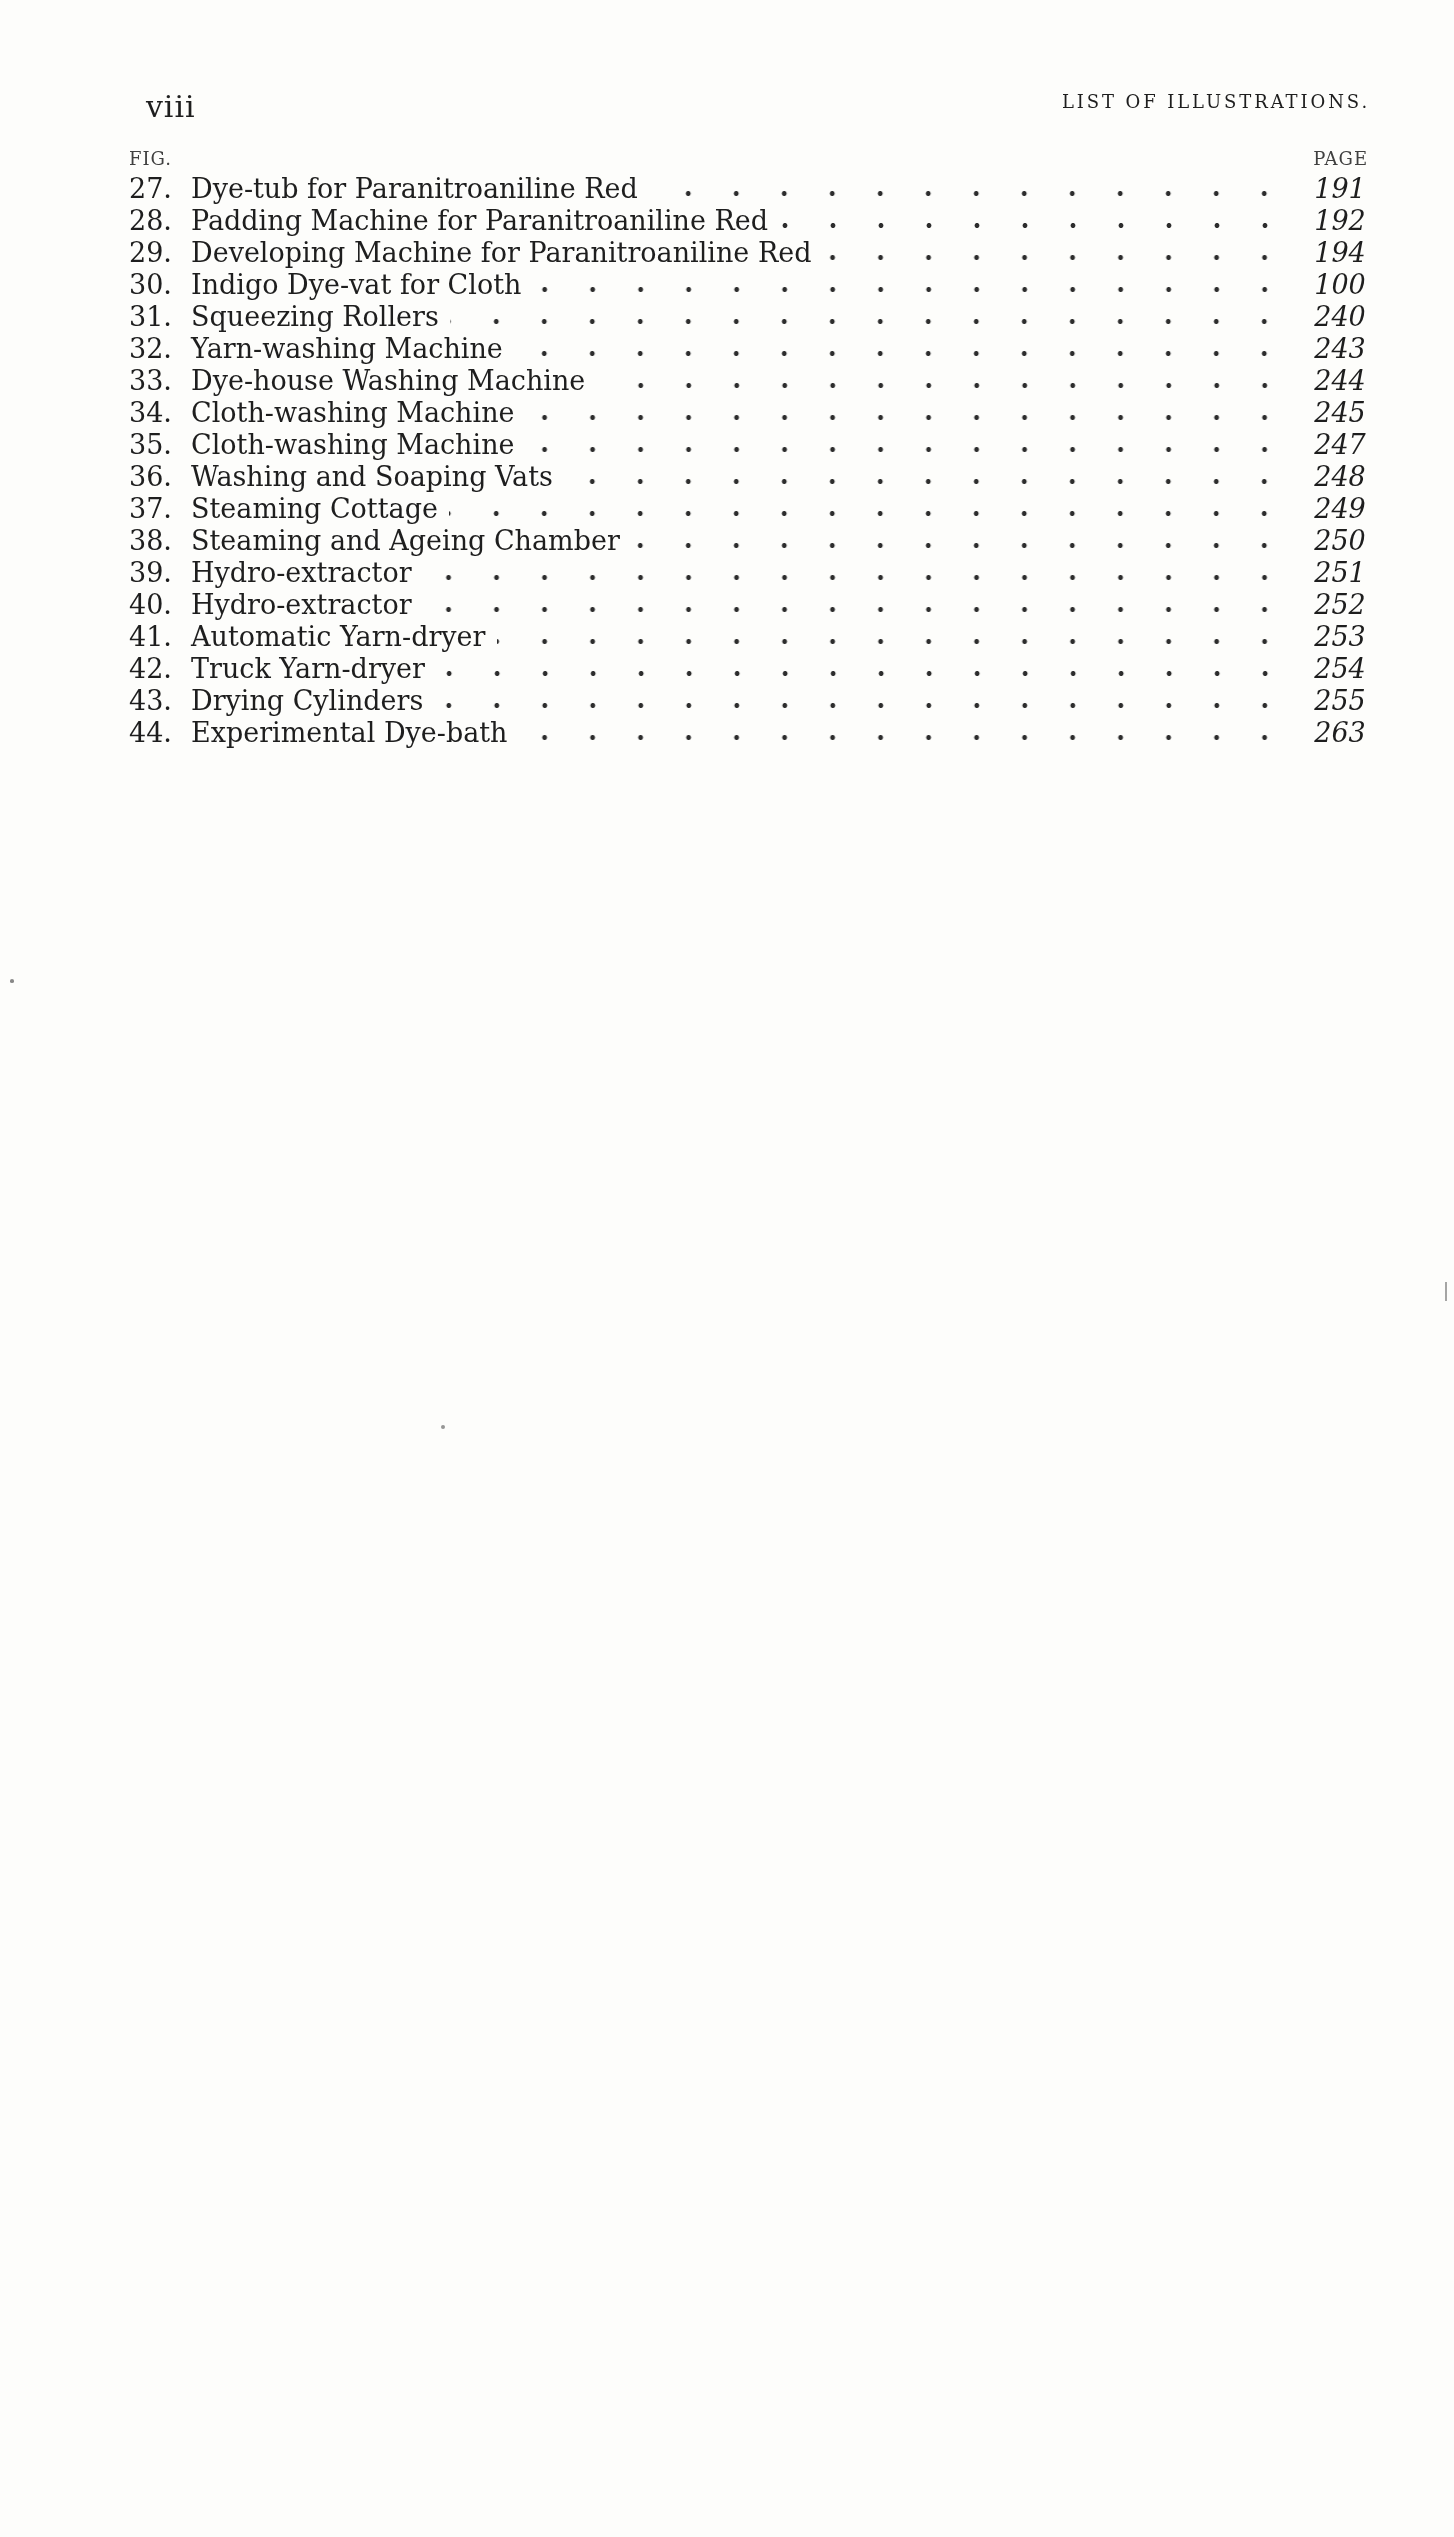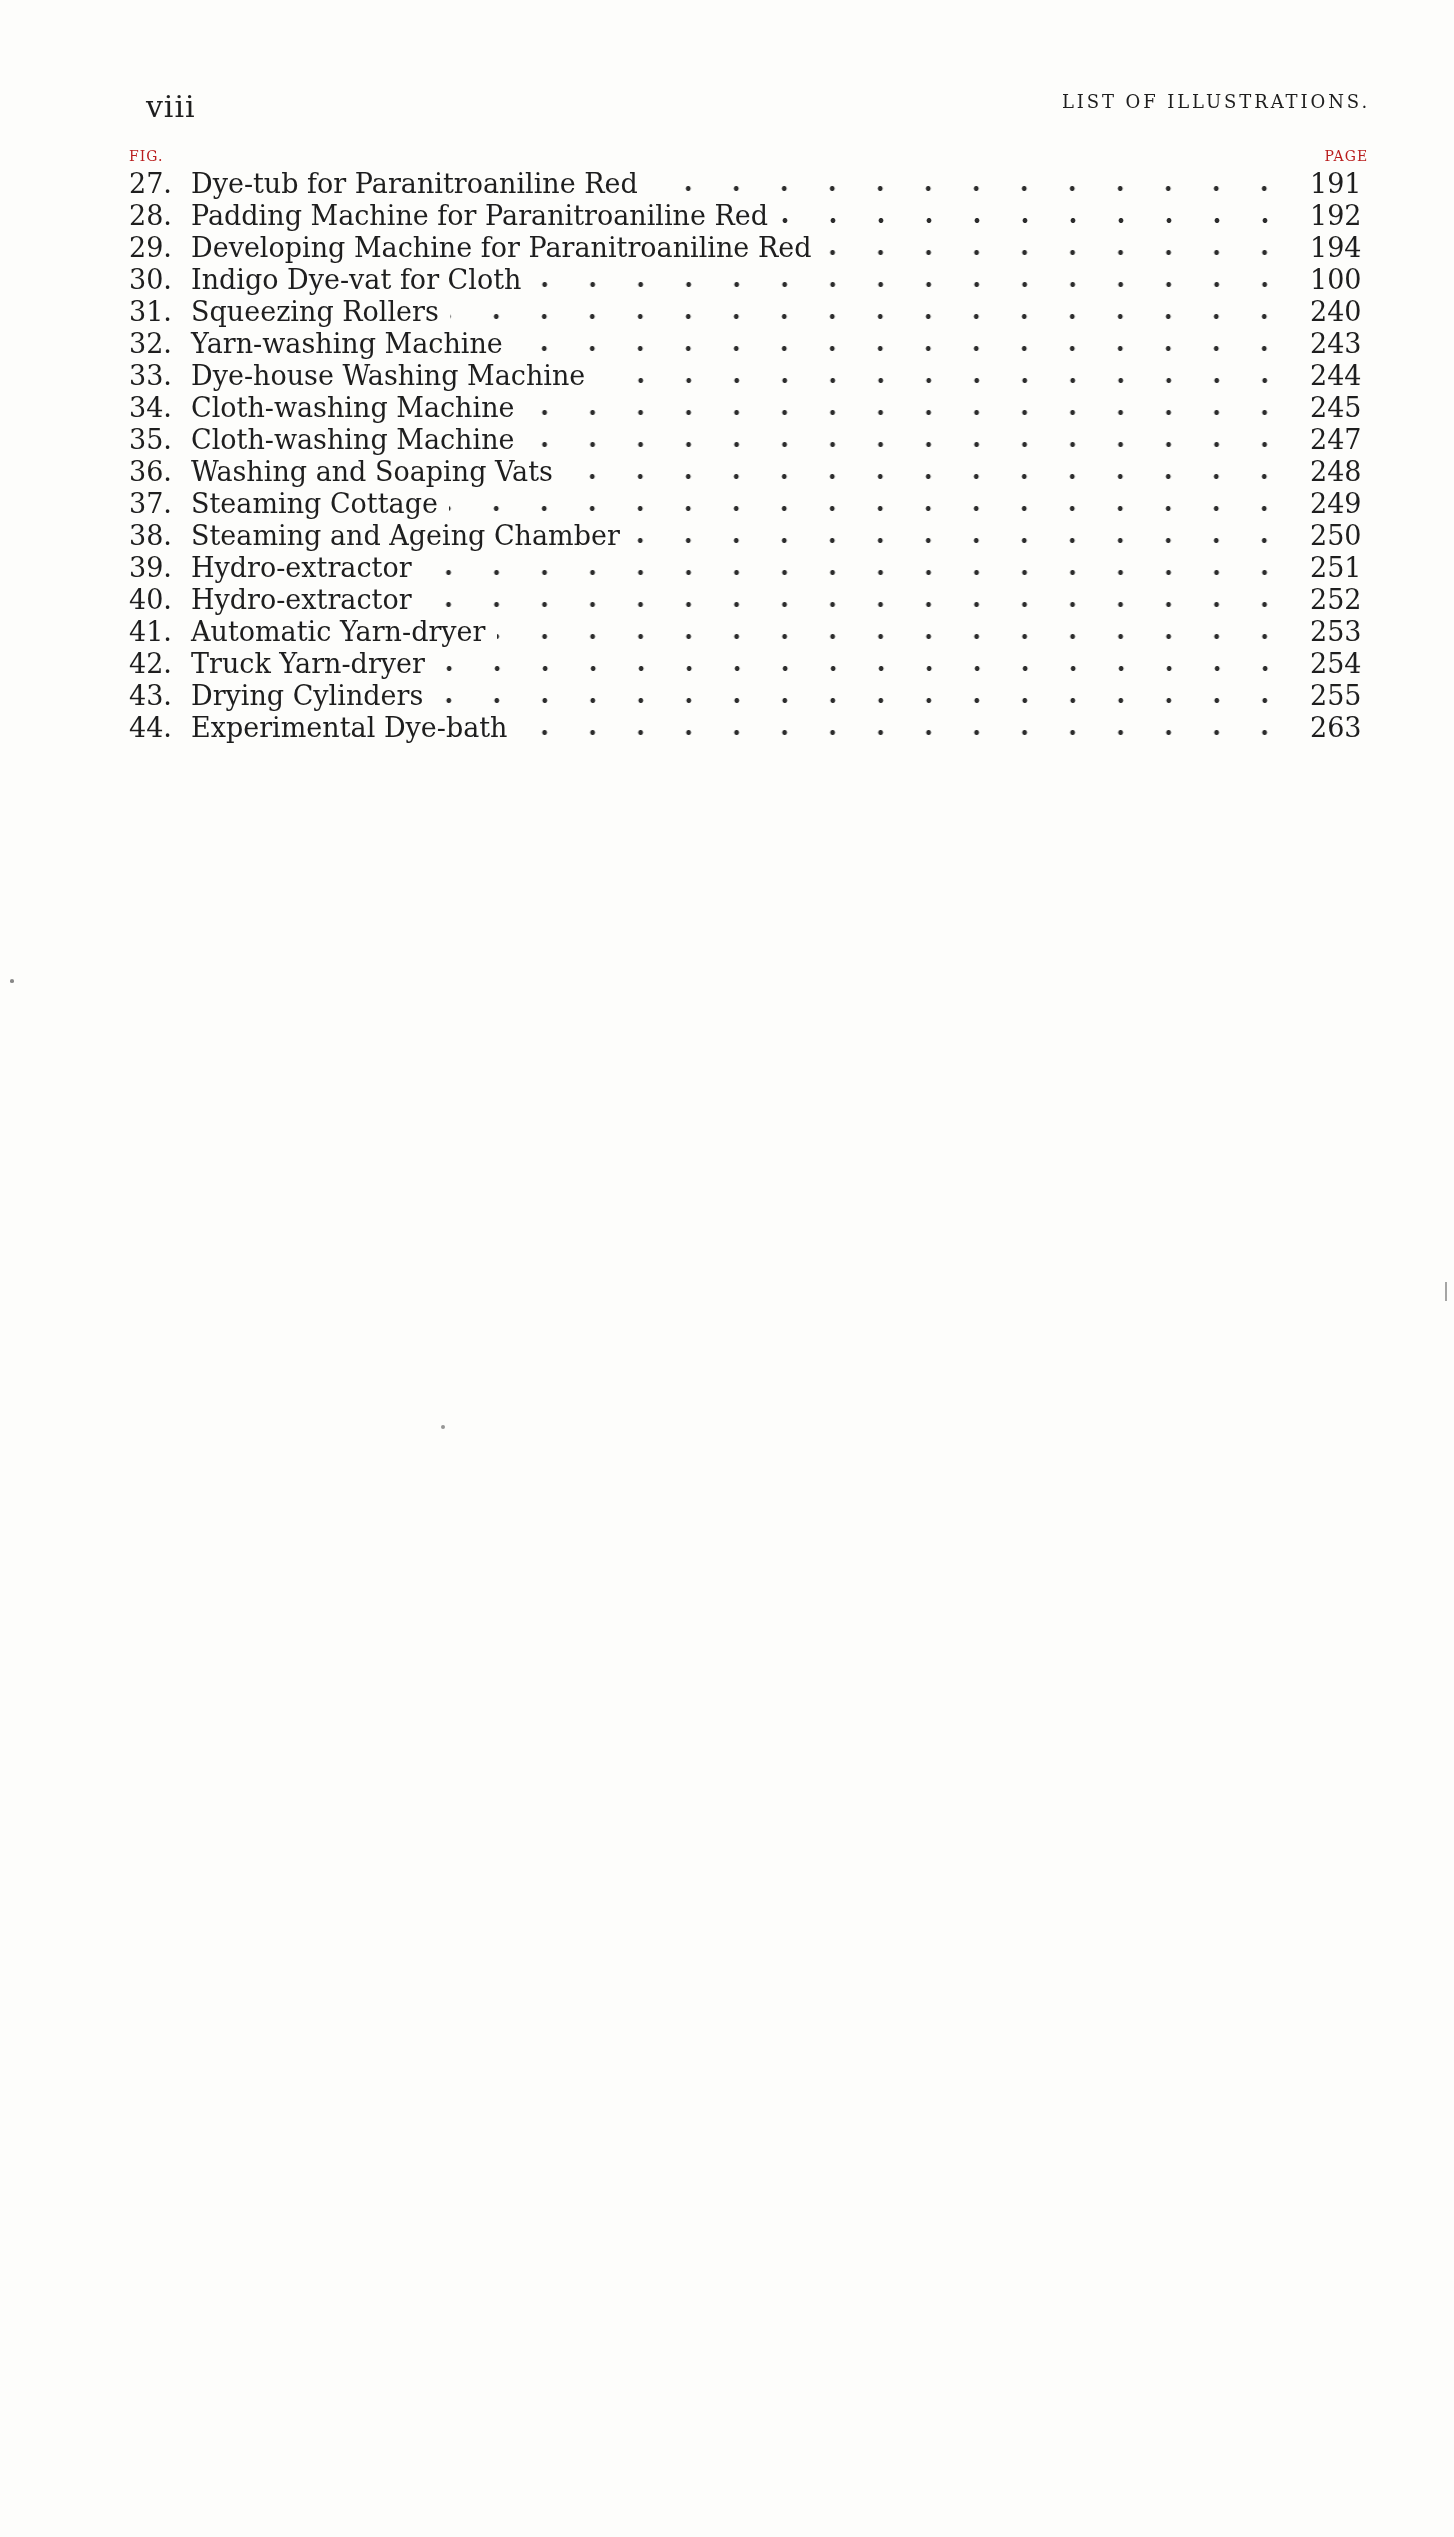--- a/index.html
+++ b/index.html
@@ -41,23 +41,23 @@
     text-align: right;
     font-size: 18px;
     letter-spacing: 2.9px;
     padding-top: 3.9px;
   }
   .col-heads {
     display: flex;
     justify-content: space-between;
     align-items: baseline;
     margin-top: 13.6px;
-    font-size: 14px;
+    font-size: 18px;
     letter-spacing: 1px;
-    color: #b91c1c;
+    color: #404040;
   }
   .col-heads .right { padding-right: 1.9px; }
   .toc-list {
     margin-top: 4px;
   }
   .row {
     display: flex;
     align-items: baseline;
     height: 32px;
     font-size: 27px;
@@ -76,21 +76,22 @@
     min-width: 39px;
     margin: 0 15.5px 0 11.6px;
     background-image: radial-gradient(circle, #2c2c2c 2px, rgba(0,0,0,0) 2.8px);
     background-size: 48px 6.8px;
     background-repeat: repeat-x;
     background-position: right 5.8px bottom 1px;
   }
   .pagenum {
     flex: 0 0 auto;
     width: 60px;
-    text-align: left;
+    text-align: center;
+    font-style: italic;
   }
   
   .artifact {
     position: absolute;
     background: #6a6a6a;
   }
   .artifact.dot-left   { left: 9.7px;  top: 979px; width: 4.8px; height: 3.9px; border-radius: 50%; opacity: .8; }
   .artifact.dot-center { left: 441px; top: 1425px; width: 3.9px; height: 3.9px; border-radius: 50%; opacity: .7; }
   .artifact.tick-right { left: 1445px; top: 1282px; width: 1.9px; height: 19.4px; opacity: .6; }
 </style>

